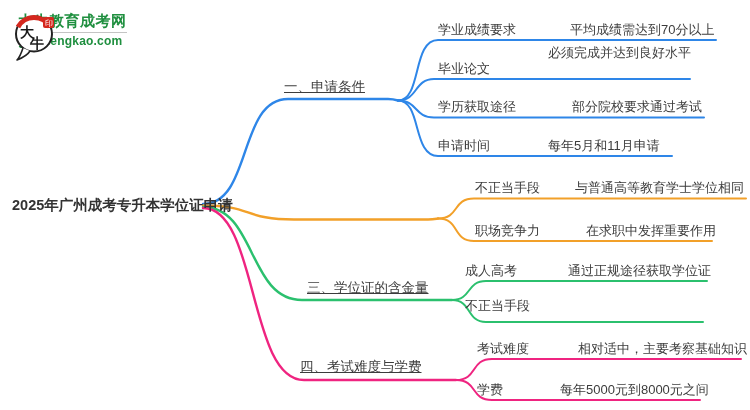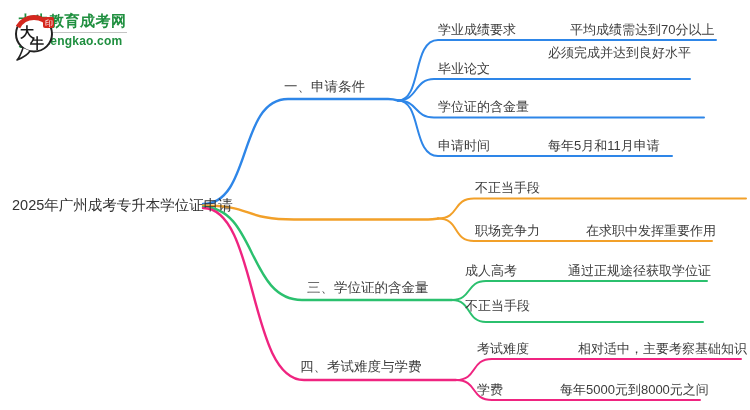--- a/index.html
+++ b/index.html
@@ -1,21 +1,21 @@
 <!DOCTYPE html>
 <html><head>
 <meta charset="utf-8">
 <style>
   html,body{margin:0;padding:0;background:#ffffff;}
   #stage{position:relative;width:750px;height:410px;background:#ffffff;overflow:hidden;
          font-family:"Liberation Sans","DejaVu Sans",sans-serif;}
   svg{position:absolute;left:0;top:0;}
   .t{position:absolute;font-size:13px;color:#3c3c3c;white-space:nowrap;line-height:17px;font-weight:500;}
-  .bt{position:absolute;font-size:13.5px;color:#3c3c3c;white-space:nowrap;line-height:17px;font-weight:500;}
-  .central{position:absolute;left:12px;top:196px;font-size:14.5px;font-weight:400;color:#333;white-space:nowrap;}
+  .bt{position:absolute;font-size:13.5px;color:#3c3c3c;white-space:nowrap;line-height:17px;font-weight:500;text-decoration:underline;}
+  .central{position:absolute;left:12px;top:196px;font-size:14.5px;font-weight:700;color:#333;white-space:nowrap;}
   
   .logo{position:absolute;left:13px;top:12px;display:flex;align-items:center;cursor:pointer;}
   .logo-text{margin-left:5px;}
   .logo-site{font-size:15px;font-weight:700;color:#1f8f3f;letter-spacing:0.5px;line-height:18px;}
   .logo-rule{height:1px;background:#c4c4c4;margin:2px 0 1px 0;}
   .logo-domain{font-size:12px;font-weight:700;color:#1f8f3f;letter-spacing:0.2px;line-height:14px;}
 </style>
 </head>
 <body>
 
@@ -70,25 +70,27 @@
   <div class="central">2025年广州成考专升本学位证申请</div>
 
   <div class="bt" style="left:284px;top:78px">一、申请条件</div>
   <div class="bt" style="left:307px;top:279px">三、学位证的含金量</div>
   <div class="bt" style="left:300px;top:358px">四、考试难度与学费</div>
 
   <div class="t" style="left:438px;top:21px">学业成绩要求</div>
   <div class="t" style="left:570px;top:21px">平均成绩需达到70分以上</div>
   <div class="t" style="left:438px;top:60px">毕业论文</div>
   <div class="t" style="left:548px;top:44px">必须完成并达到良好水平</div>
-  <div class="t" style="left:438px;top:98px">学位证的含金量</div>
+  <div class="t" style="left:438px;top:98px">学历获取途径</div>
+  <div class="t" style="left:572px;top:98px">部分院校要求通过考试</div>
   <div class="t" style="left:438px;top:137px">申请时间</div>
   <div class="t" style="left:548px;top:137px">每年5月和11月申请</div>
 
   <div class="t" style="left:475px;top:179px">不正当手段</div>
+  <div class="t" style="left:575px;top:179px">与普通高等教育学士学位相同</div>
   <div class="t" style="left:475px;top:222px">职场竞争力</div>
   <div class="t" style="left:586px;top:222px">在求职中发挥重要作用</div>
 
   <div class="t" style="left:465px;top:262px">成人高考</div>
   <div class="t" style="left:568px;top:262px">通过正规途径获取学位证</div>
   <div class="t" style="left:465px;top:297px">不正当手段</div>
 
   <div class="t" style="left:477px;top:340px">考试难度</div>
   <div class="t" style="left:578px;top:340px">相对适中，主要考察基础知识</div>
   <div class="t" style="left:477px;top:381px">学费</div>

